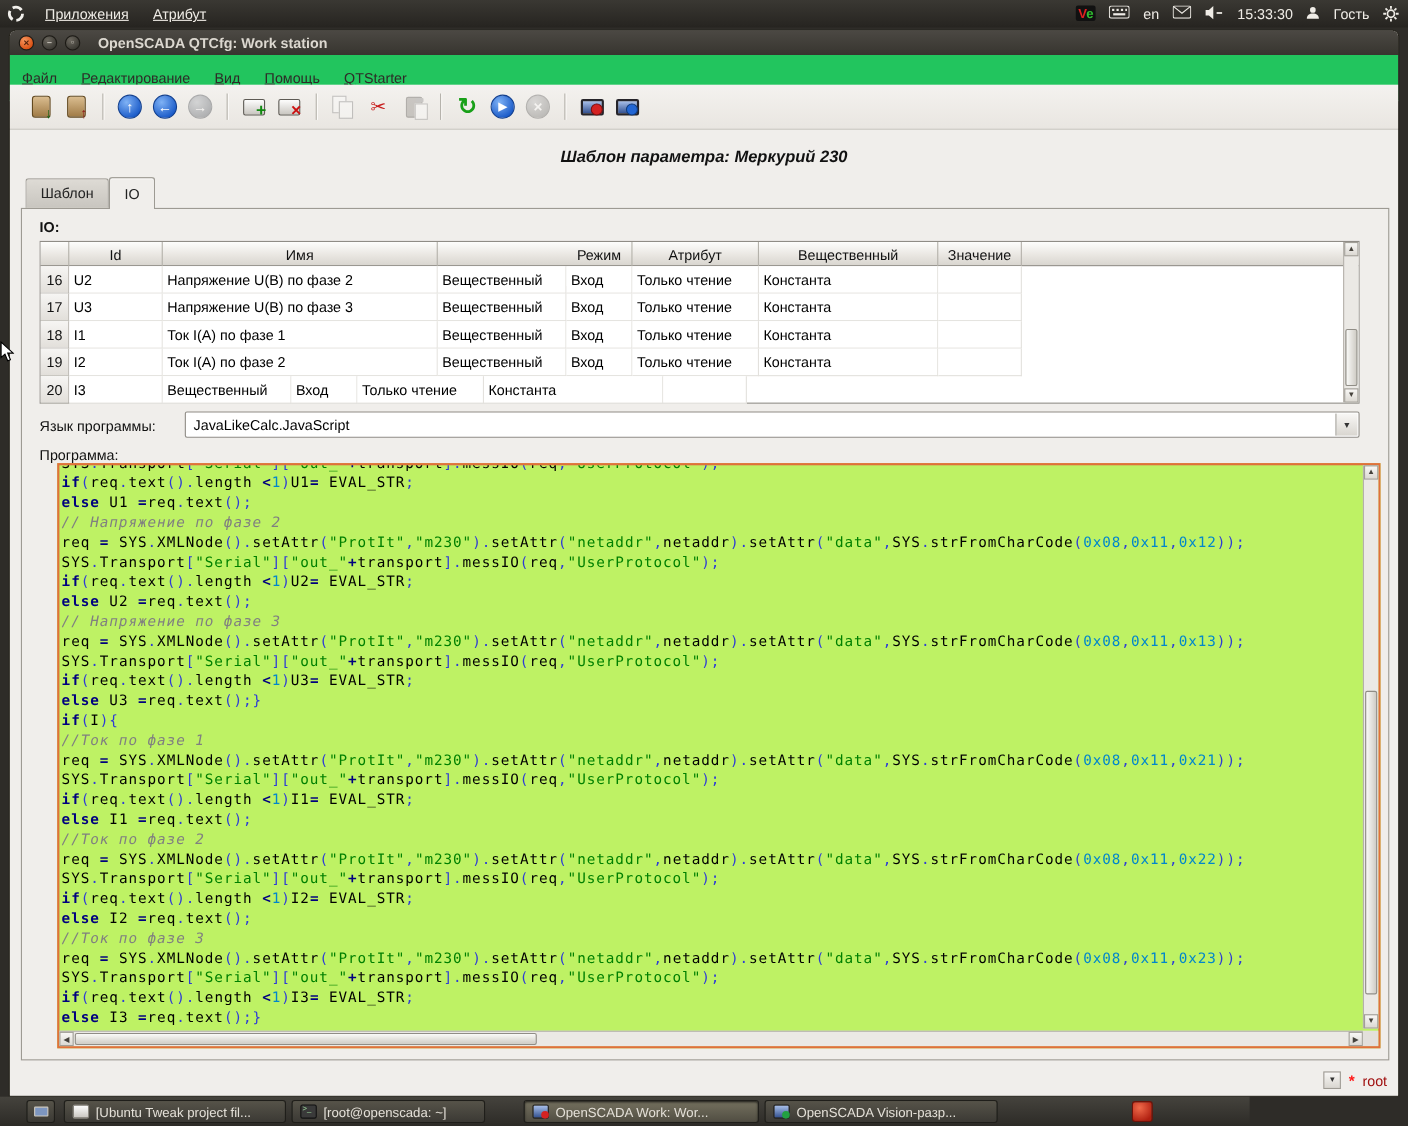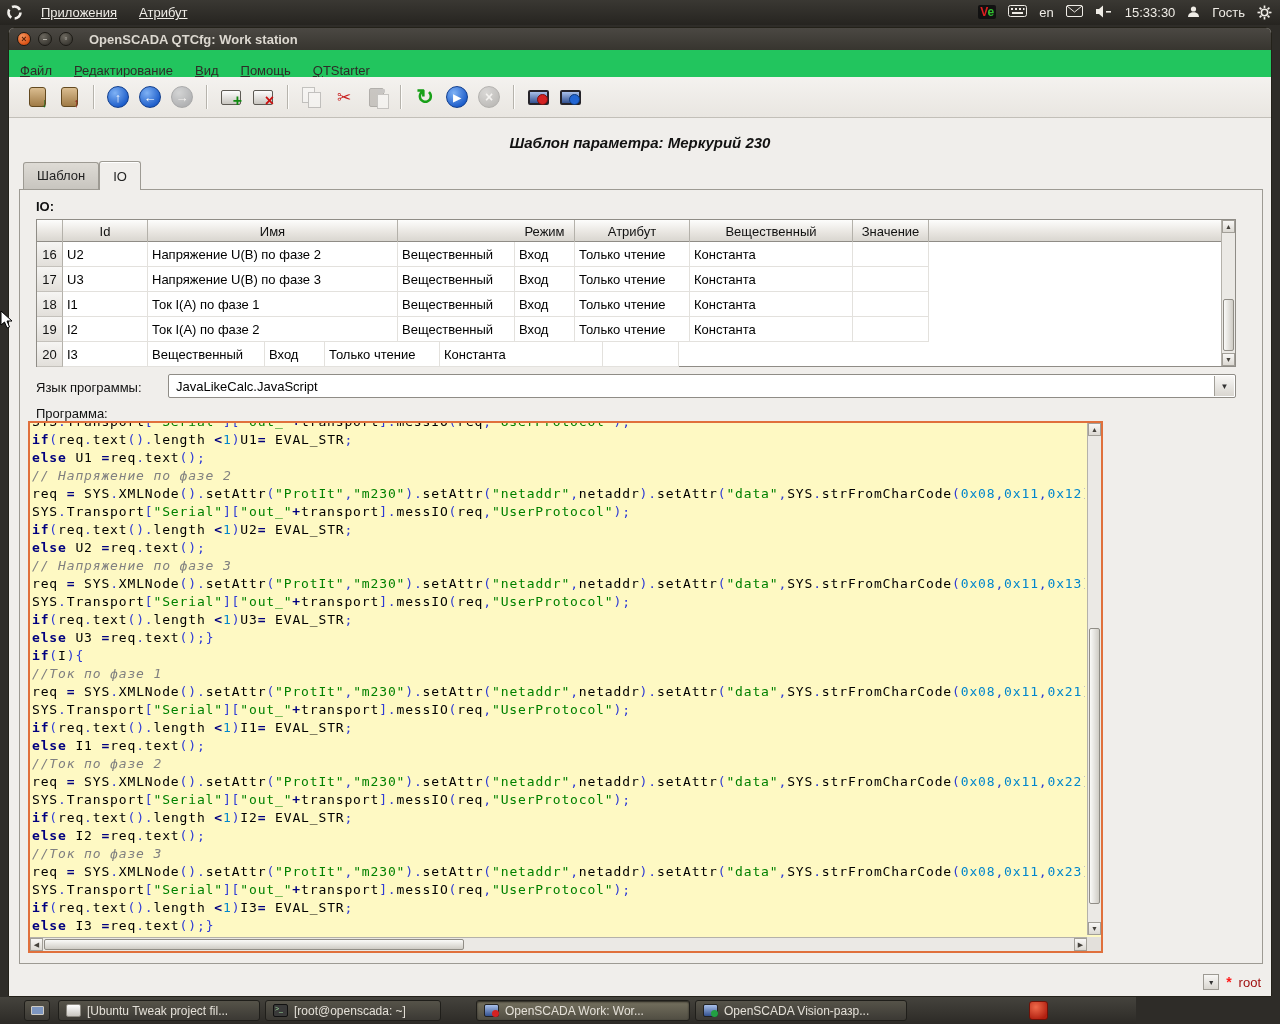--- a/index.html
+++ b/index.html
@@ -115,22 +115,22 @@
   #lang-combo { position:absolute; left:148px; top:184px; width:1068px; height:24px;
     background:#fff; border:1px solid #8f8c86; border-radius:2px; font-size:13px; }
   #lang-combo .combo-text { position:absolute; left:7px; top:4px; color:#000; }
   #lang-combo .combo-arrow { position:absolute; top:1px; right:1px; bottom:1px; width:20px;
     background:linear-gradient(#f8f7f5,#d9d6d0); border-left:1px solid #a29f98;
     display:flex; align-items:center; justify-content:center; font-size:8px; color:#333; }
 
   #program-label { position:absolute; left:16px; top:216px; font-size:13px; color:#111; }
 
   
-  #code-editor { position:absolute; left:8px; top:231px; width:1075px; height:532px;
-    background:#fef9c3; border:2px solid var(--focus-border,#e0703c); }
+  #code-editor { position:absolute; left:32px; top:231px; width:1203px; height:532px;
+    background:#bef264; border:2px solid var(--focus-border,#e0703c); }
   #code-view { position:absolute; left:2px; top:0; right:16px; bottom:16px; overflow:hidden; }
   .code-line { height:18px; white-space:pre; font-family:"DejaVu Sans Mono","Liberation Mono",monospace;
     font-size:13px; letter-spacing:.85px; color:#000; }
   .code-line:first-child { margin-top:-9px; }
   .tok-kw { color:var(--keyword,#00007f); font-weight:bold; }
   .tok-op { color:var(--operator,#00007f); font-weight:bold; }
   .tok-str { color:var(--string,#008000); }
   .tok-num { color:var(--number,#0086cc); }
   .tok-punc { color:var(--punctuation,#2e3bd6); }
   .tok-comment { color:var(--comment,#808080); font-style:italic; }

